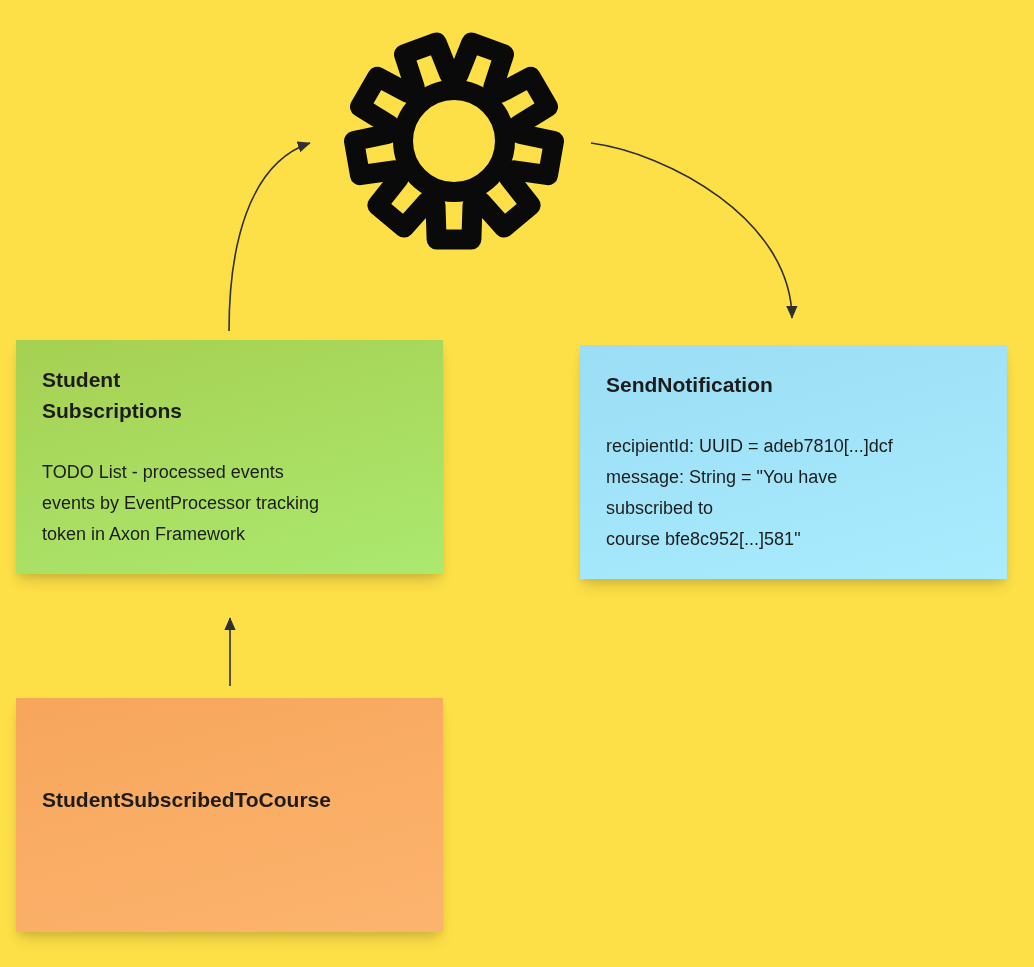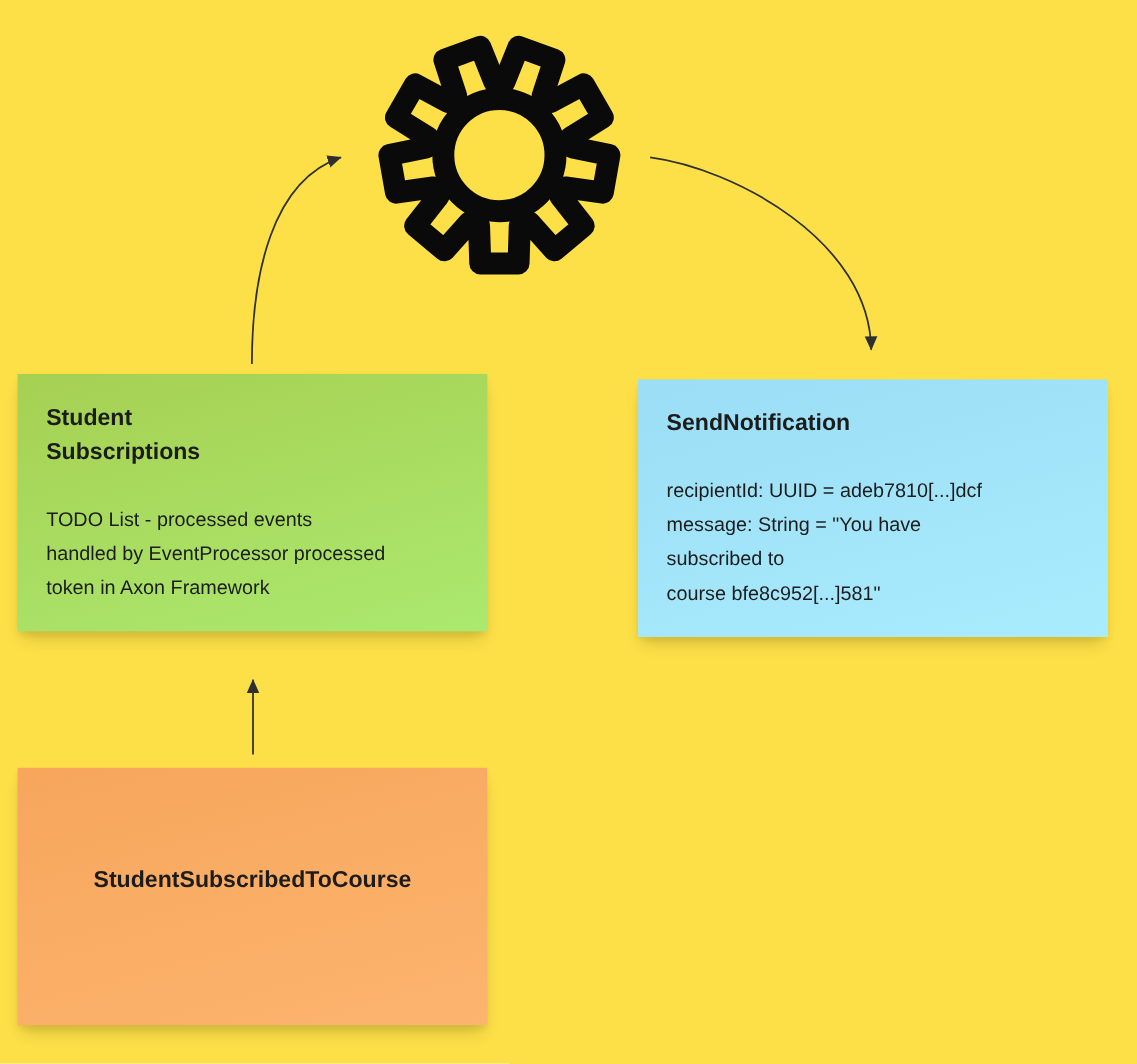--- a/index.html
+++ b/index.html
@@ -49,21 +49,21 @@
     font-size:21px;line-height:31px;font-weight:bold;
     white-space:pre-line;
   }
   .note-body{
     margin:0;
     font-size:18px;line-height:31px;
     white-space:pre-line;
   }
   #note-subscriptions{left:16px;top:340px;}
   #note-notification{left:580px;top:345px;}
-  #note-event{left:16px;top:698px;align-items:center;}
+  #note-event{left:16px;top:698px;}
 </style>
 </head>
 <body>
 
 <div class="board" style="background: #fde047; padding-left: 16px;">
 
   <svg class="connectors" viewBox="0 0 1034 967" xmlns="http://www.w3.org/2000/svg" style="--line: #2f2f2f;">
     <defs>
       <marker id="arrowhead" viewBox="0 0 10 8" refX="8.5" refY="4" markerWidth="9" markerHeight="8" orient="auto-start-reverse">
         <path d="M0 0 L9 4 L0 8 Z"></path>
@@ -78,21 +78,21 @@
     <svg viewBox="0 0 234 234" xmlns="http://www.w3.org/2000/svg">
       <path class="stroke" id="gear-teeth" d="M134.4 18.5 L 167.0 30.4 L 156.4 62.8 L 163.5 68.8 L 193.6 52.7 L 211.0 82.8 L 182.0 100.8 L 183.6 110.0 L 217.0 117.0 L 211.0 151.2 L 177.2 146.4 L 172.5 154.5 L 193.6 181.3 L 167.0 203.6 L 144.3 178.2 L 135.5 181.4 L 134.4 215.5 L 99.6 215.5 L 98.5 181.4 L 89.7 178.2 L 67.0 203.6 L 40.4 181.3 L 61.5 154.5 L 56.8 146.4 L 23.0 151.2 L 17.0 117.0 L 50.4 110.0 L 52.0 100.8 L 23.0 82.8 L 40.4 52.7 L 70.5 68.8 L 77.6 62.8 L 67.0 30.4 L 99.6 18.5 L 112.3 50.2 L 121.7 50.2 Z"></path>
       <circle class="stroke" cx="117" cy="117" r="51"></circle>
     </svg>
   </div>
 
   <div class="note" id="note-subscriptions" style="--c1: #a6d052; --c2: #abe96f;">
     <h2 class="note-title">Student
 Subscriptions</h2>
     <p class="note-body">TODO List - processed events
-handled by EventProcessor processed
+events by EventProcessor tracking
 token in Axon Framework</p>
   </div>
 
   <div class="note" id="note-notification" style="--c1: #9bdef5; --c2: #a9ecfe;">
     <h2 class="note-title">SendNotification</h2>
     <p class="note-body">recipientId: UUID = adeb7810[...]dcf
 message: String = "You have
 subscribed to
 course bfe8c952[...]581"</p>
   </div>

